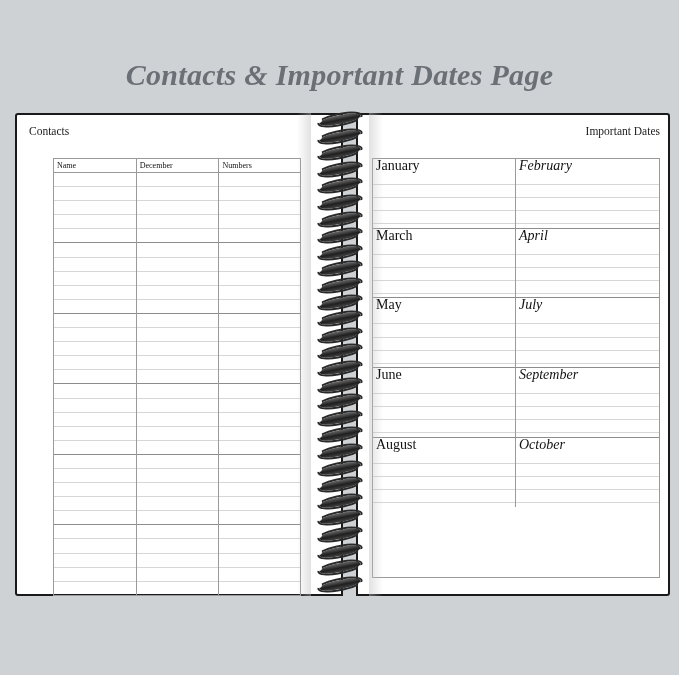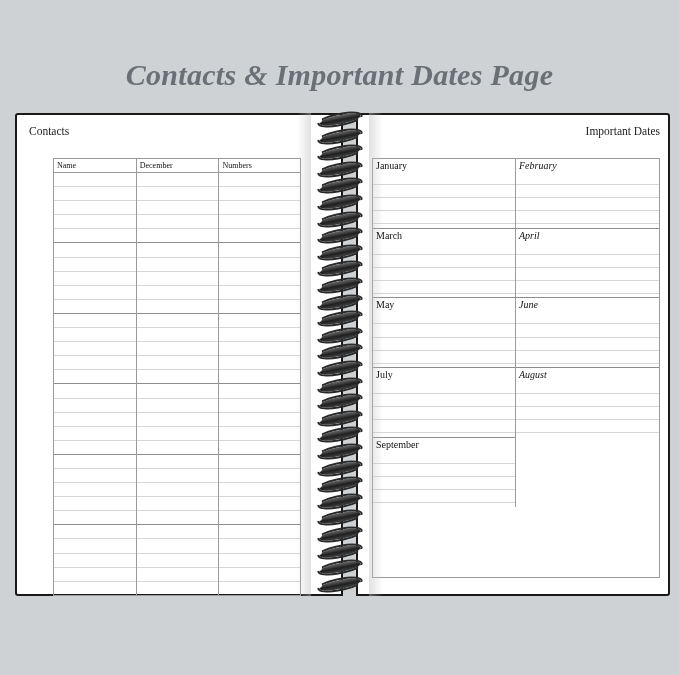--- a/index.html
+++ b/index.html
@@ -131,21 +131,21 @@
     border-bottom: 1px solid #8d8d8d;
     box-sizing: border-box;
     overflow: hidden;
   }
   .month-cell:nth-child(2n) { border-right: none; font-style: italic; }
   .month-cell:nth-last-child(-n+2) { border-bottom: none; }
   .month-label {
     position: absolute;
     left: 3px;
     top: 1px;
-    font-size: 10px;
+    font-size: 14px;
     color: #111;
     line-height: 11px;
     z-index: 2;
   }
   .month-rules {
     position: absolute;
     left: 0;
     top: 13px;
     right: 0;
     bottom: 0;
@@ -435,51 +435,61 @@
             <div class="month-label">May</div>
             <div class="month-rules">
               <div></div>
               <div></div>
               <div></div>
               <div></div>
               <div></div>
             </div>
           </div>
           <div class="month-cell">
+            <div class="month-label">July</div>
+            <div class="month-rules">
+              <div></div>
+              <div></div>
+              <div></div>
+              <div></div>
+              <div></div>
+            </div>
+          </div>
+          <div class="month-cell">
             <div class="month-label">June</div>
             <div class="month-rules">
               <div></div>
               <div></div>
               <div></div>
               <div></div>
               <div></div>
             </div>
           </div>
           <div class="month-cell">
-            <div class="month-label">July</div>
+            <div class="month-label">September</div>
             <div class="month-rules">
               <div></div>
               <div></div>
               <div></div>
               <div></div>
               <div></div>
             </div>
           </div>
           <div class="month-cell">
             <div class="month-label">August</div>
             <div class="month-rules">
               <div></div>
               <div></div>
               <div></div>
               <div></div>
               <div></div>
             </div>
           </div>
           <div class="month-cell">
-            <div class="month-label">September</div>
+            <div class="month-label">October</div>
             <div class="month-rules">
               <div></div>
               <div></div>
               <div></div>
               <div></div>
               <div></div>
             </div>
           </div>
         </div>
     </div>

